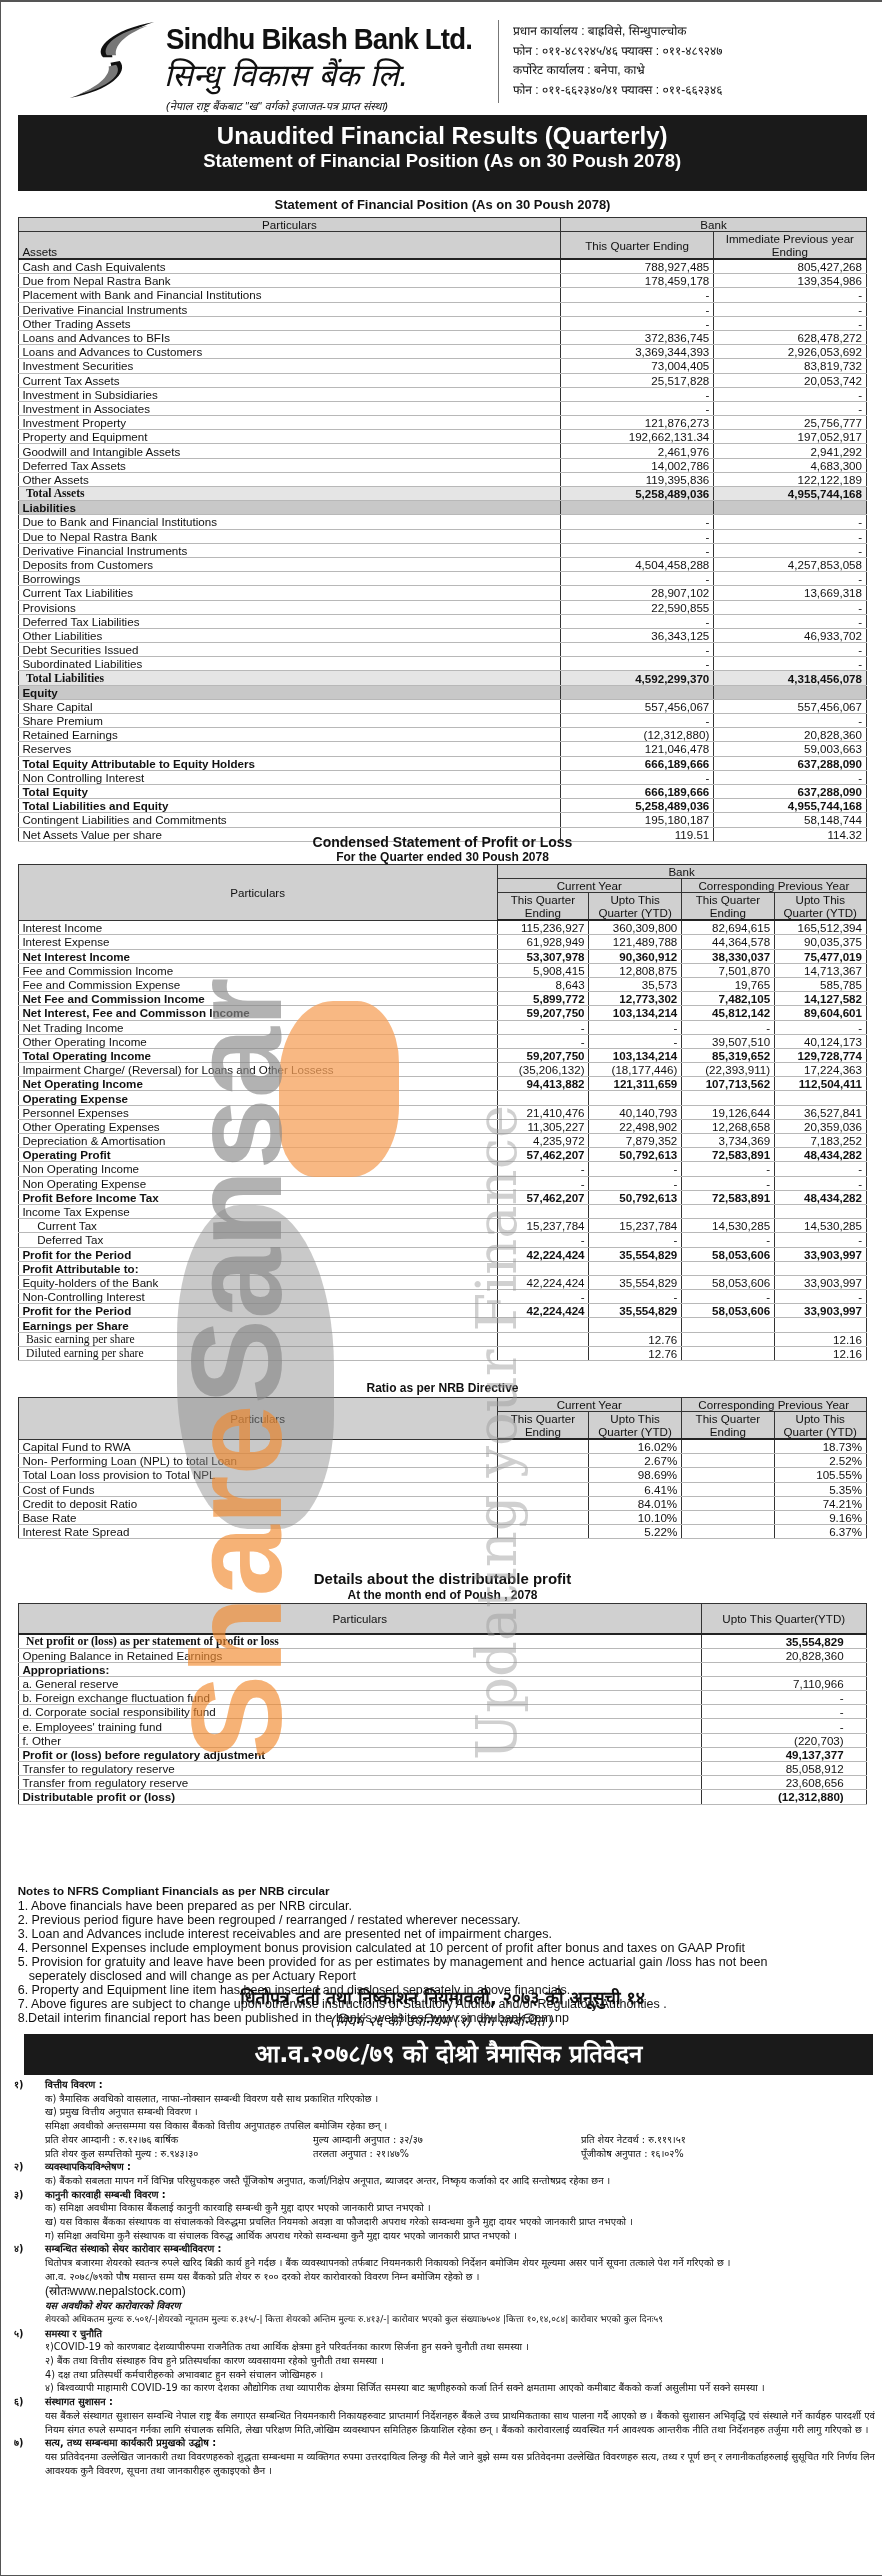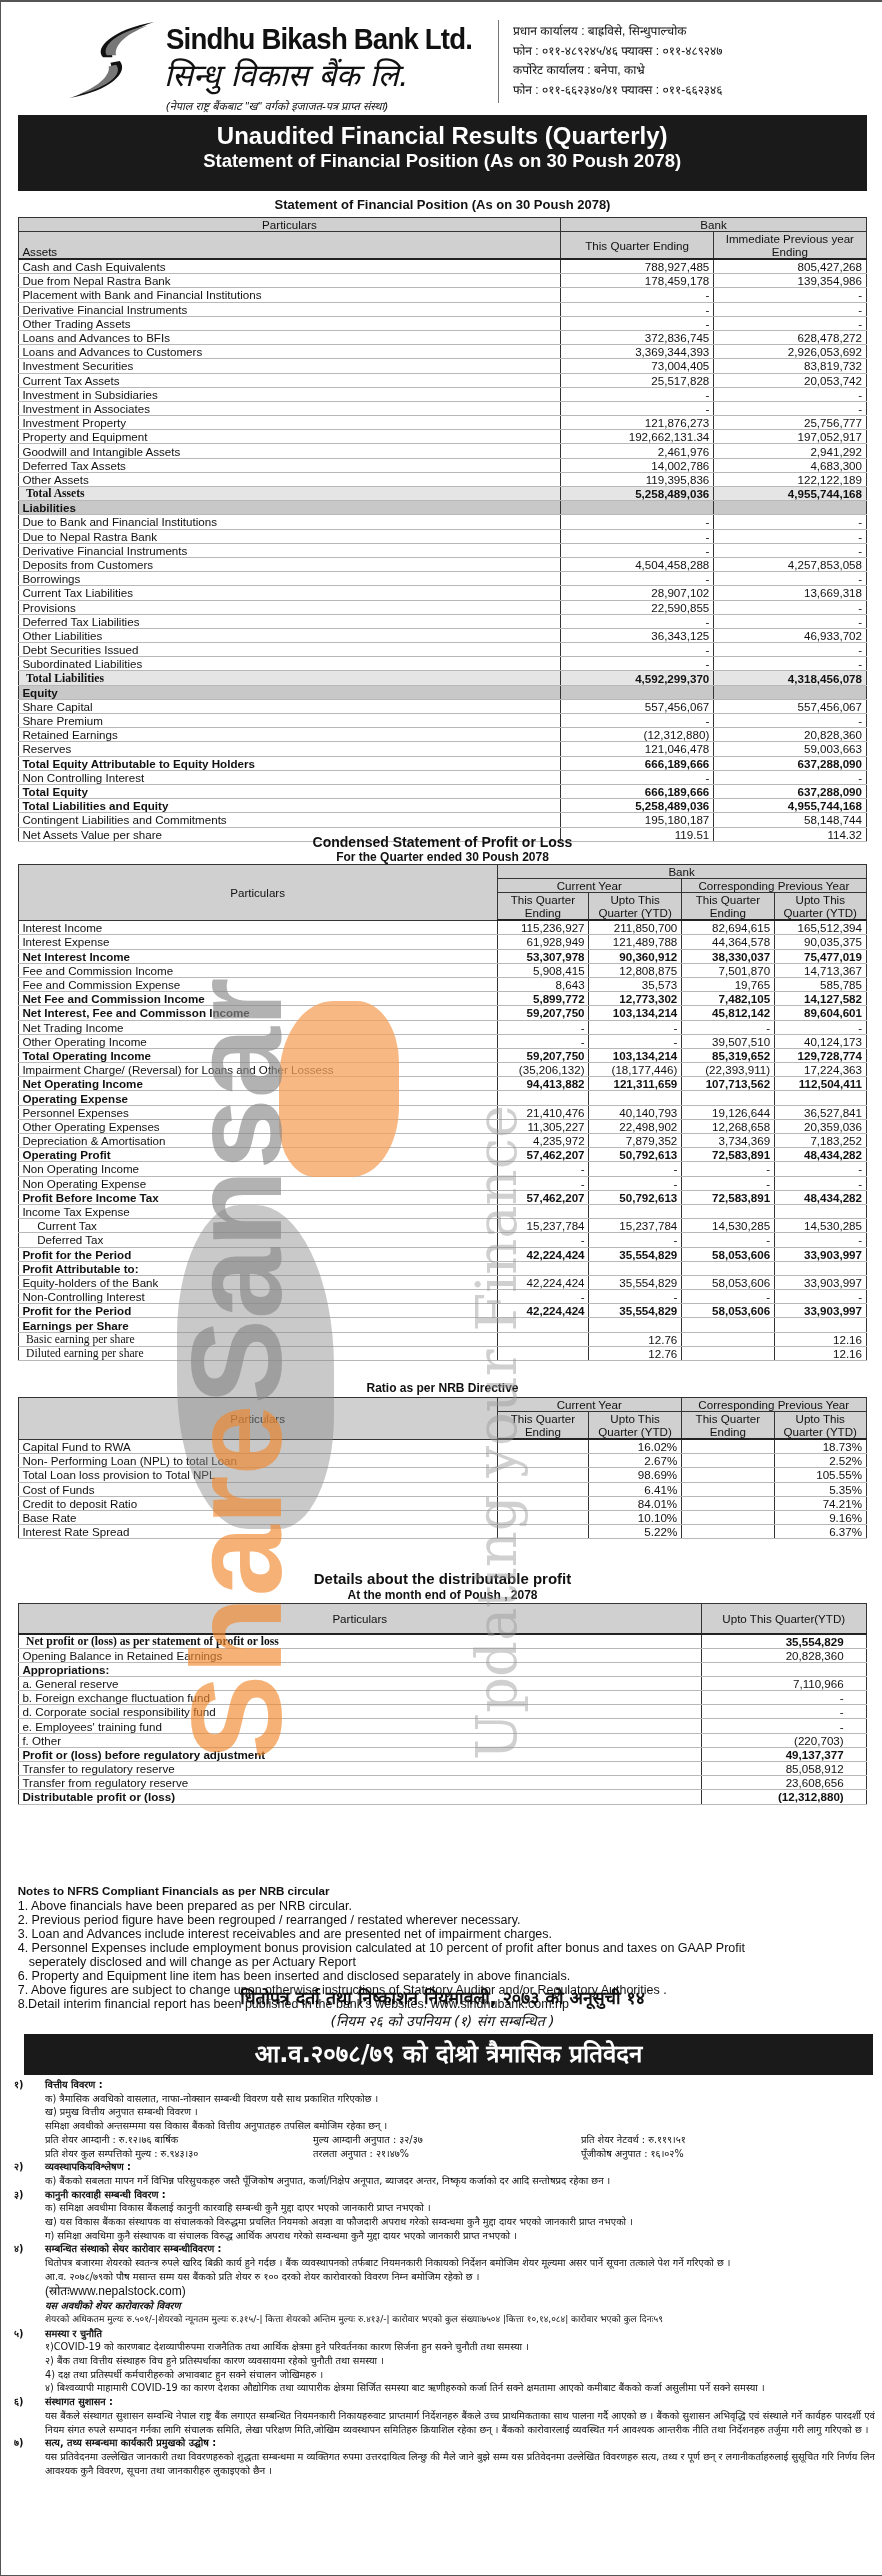--- a/index.html
+++ b/index.html
@@ -342,21 +342,21 @@
         <th style="white-space:normal;">This Quarter Ending</th>
         <th style="white-space:normal;">Upto This Quarter (YTD)</th>
         <th style="white-space:normal;">This Quarter Ending</th>
         <th style="white-space:normal;">Upto This Quarter (YTD)</th>
       </tr>
     </thead>
     <tbody id="pl-body">
         <tr>
           <td>Interest Income</td>
           <td class="num">115,236,927</td>
-          <td class="num">211,850,700</td>
+          <td class="num">360,309,800</td>
           <td class="num">82,694,615</td>
           <td class="num">165,512,394</td>
         </tr>
         <tr>
           <td>Interest Expense</td>
           <td class="num">61,928,949</td>
           <td class="num">121,489,788</td>
           <td class="num">44,364,578</td>
           <td class="num">90,035,375</td>
         </tr>
@@ -705,20 +705,21 @@
         </tr>
       </tbody>
   </table>
 
   <div class="notes">
     <div class="nh">Notes to NFRS Compliant Financials as per NRB circular</div>
     <div class="note">1. Above financials have been prepared as per NRB circular.</div>
     <div class="note">2. Previous period figure have been regrouped / rearranged / restated wherever necessary.</div>
     <div class="note">3. Loan and Advances include interest receivables and are presented net of impairment charges.</div>
     <div class="note">4. Personnel Expenses include employment bonus provision calculated at 10 percent of profit after bonus and taxes on GAAP Profit</div>
+    <div class="note">5. Provision for gratuity and leave have been provided for as per estimates by management and hence actuarial gain /loss has not been</div>
     <div class="note cont">seperately disclosed and will change as per Actuary Report</div>
     <div class="note">6. Property and Equipment line item has been inserted and disclosed separately in above financials.</div>
     <div class="note">7. Above figures are subject to change upon otherwise instructions of Statutory Auditor and/or Regulatory Authorities .</div>
     <div class="note">8.Detail interim financial report has been published in the bank's websites: www.sindhubank.com.np</div>
   </div>
 
   <div class="np-title">धितोपत्र दर्ता तथा निष्काशन नियमावली, २०७३ को अनूसुची १४</div>
   <div class="np-sub">(नियम २६ को उपनियम (१) संग सम्बन्धित )</div>
   <div class="np-banner">आ.व.२०७८/७९ को दोश्रो त्रैमासिक प्रतिवेदन</div>
 

